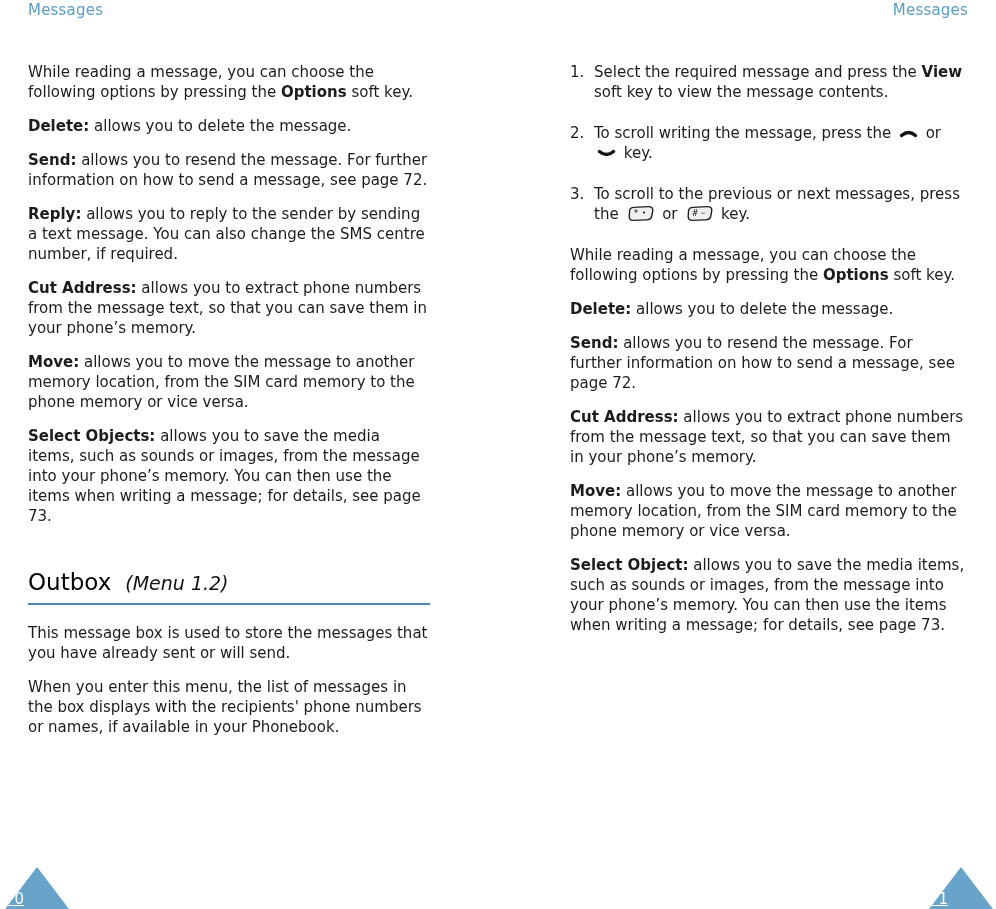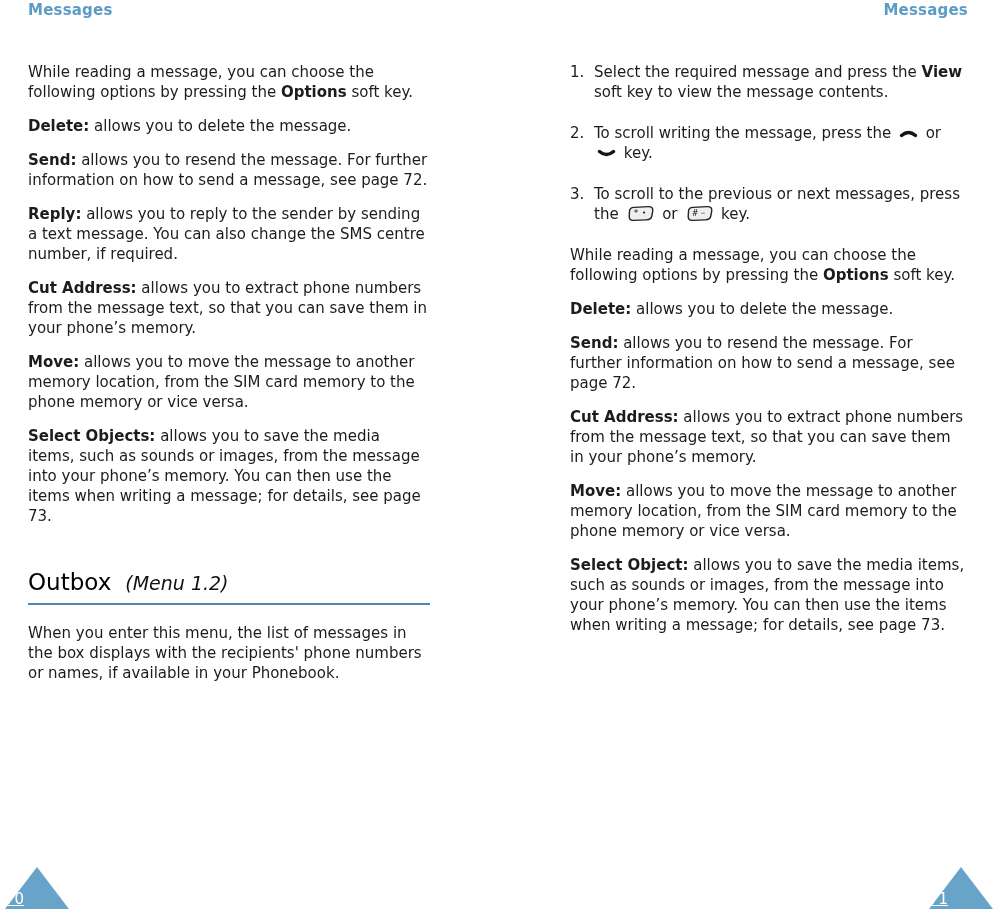--- a/index.html
+++ b/index.html
@@ -8,21 +8,21 @@
     --triangle_blue:#68a4ca;
     --text_color:#1c1c1c;
   }
   html,body{margin:0;padding:0;}
   body{
     width:996px;height:909px;position:relative;background:#ffffff;
     font-family:"DejaVu Sans", sans-serif;color:var(--text_color);
     overflow:hidden;
   }
   .page-header{
-    position:absolute;top:1px;font-size:15px;font-weight:bold;
+    position:absolute;top:1px;font-size:15px;font-weight:normal;
     color:var(--accent_blue);letter-spacing:0.2px;
   }
   .page-header.left{left:28px;}
   .page-header.right{right:28px;}
   .column{position:absolute;top:62px;font-size:15px;line-height:20px;}
   #left-column{left:28px;width:402px;}
   #right-column{left:570px;width:398px;}
   .para{margin:0 0 14px 0;}
   .para b{font-weight:bold;}
   .list-item{display:flex;margin:0 0 21px 0;}
@@ -53,20 +53,21 @@
 <div class="column" id="left-column">
     <p class="para"><span>While reading a message, you can choose the following options by pressing the </span><b>Options</b><span> soft key.</span></p>
     <p class="para"><b>Delete:</b><span> allows you to delete the message.</span></p>
     <p class="para"><b>Send:</b><span> allows you to resend the message. For further information on how to send a message, see page 72.</span></p>
     <p class="para"><b>Reply:</b><span> allows you to reply to the sender by sending a text message. You can also change the SMS centre number, if required.</span></p>
     <p class="para"><b>Cut Address:</b><span> allows you to extract phone numbers from the message text, so that you can save them in your phone’s memory.</span></p>
     <p class="para"><b>Move:</b><span> allows you to move the message to another memory location, from the SIM card memory to the phone memory or vice versa.</span></p>
     <p class="para"><b>Select Objects:</b><span> allows you to save the media items, such as sounds or images, from the message into your phone’s memory. You can then use the items when writing a message; for details, see page 73.</span></p>
     <div class="section-heading"><span class="section-title">Outbox</span><span class="section-menu">(Menu 1.2)</span></div>
     <div class="section-rule"></div>
+    <p class="para"><span>This message box is used to store the messages that you have already sent or will send.</span></p>
     <p class="para"><span>When you enter this menu, the list of messages in the box displays with the recipients' phone numbers or names, if available in your Phonebook.</span></p>
   </div>
 <div class="page-corner left">
   <span class="corner-num">70</span>
 </div>
 
 <div class="page-header right">Messages</div>
 <div class="column" id="right-column">
     <div class="list-item">
       <span class="num">1.</span>

